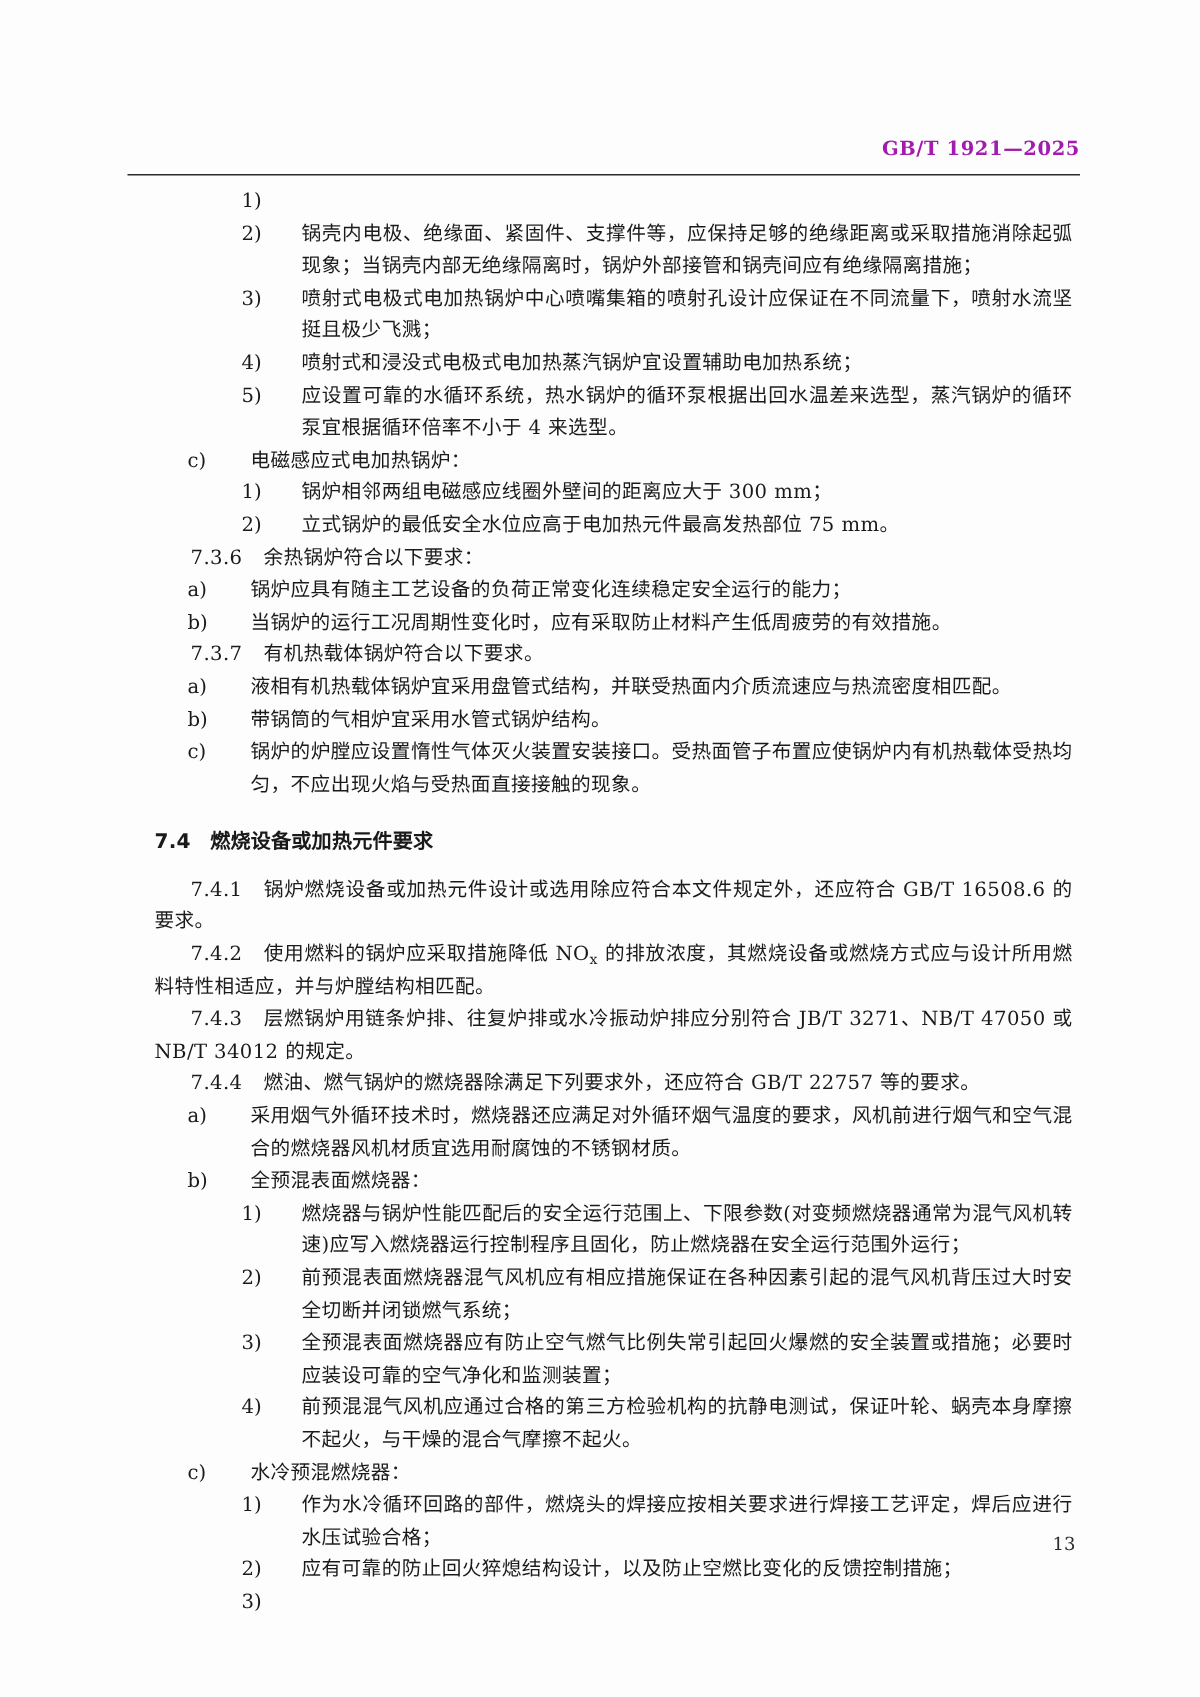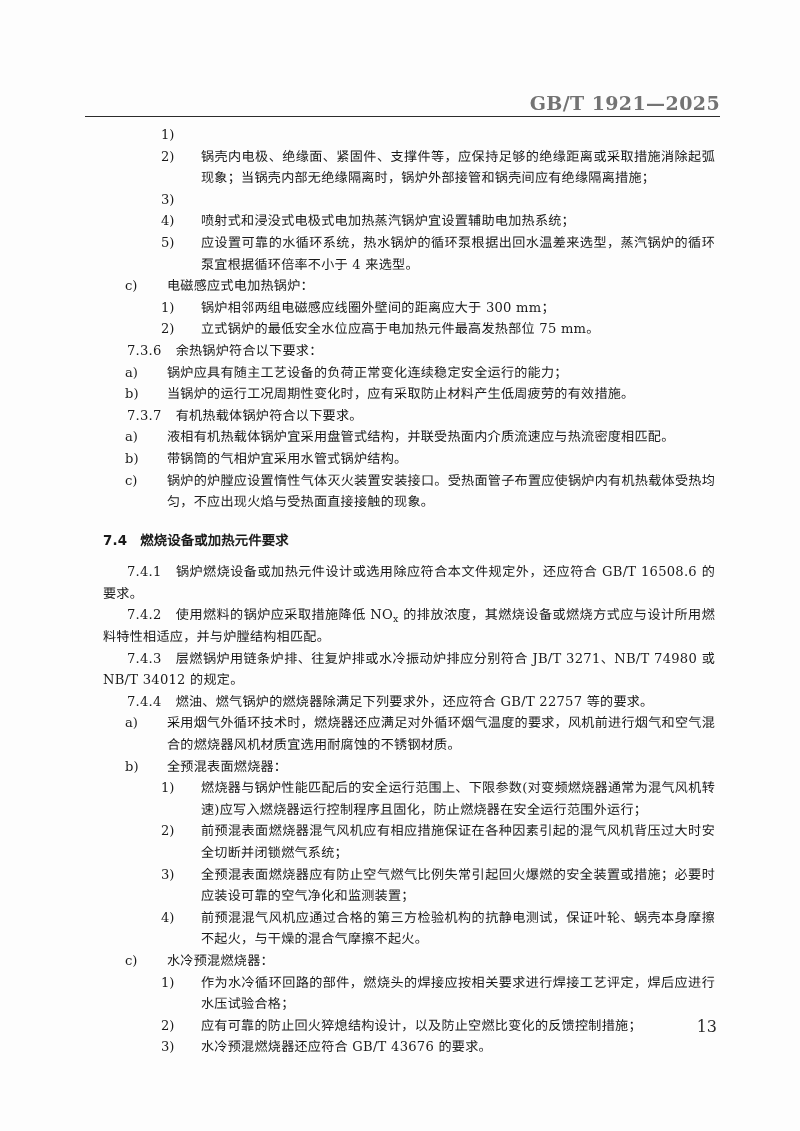--- a/index.html
+++ b/index.html
@@ -30,23 +30,23 @@
     right: 80px;
     top: 92px;
     height: 26px;
   }
   .header-std-no {
     position: absolute;
     right: 0;
     top: 0;
     font-family: "DejaVu Serif", "Liberation Serif", serif;
     font-weight: bold;
-    font-size: 19px;
+    font-size: 13px;
     letter-spacing: 0.4px;
-    color: #737373;
+    color: #a21caf;
     white-space: nowrap;
   }
   .header-rule {
     position: absolute;
     left: 0;
     right: 0;
     top: 24px;
     border-top: 1px solid #2b2b2b;
   }
 
@@ -127,21 +127,21 @@
     vertical-align: -0.28em;
     line-height: 0;
   }
 
   
   .page-number {
     position: absolute;
     right: 83px;
     bottom: 95px;
     font-family: "DejaVu Serif", "Liberation Serif", serif;
-    font-size: 16px;
+    font-size: 12px;
     color: #2b2b2b;
   }
 </style>
 </head>
 <body>
 
 <div class="page">
 
   <div class="header">
     <div class="header-std-no">GB/T  1921—2025</div>
@@ -152,20 +152,21 @@
 
     <div class="row lvl-n">
       <span class="marker">1)</span>
     </div>
     <div class="row lvl-n">
       <span class="marker">2)</span>
       <span class="txt">锅壳内电极、绝缘面、紧固件、支撑件等，应保持足够的绝缘距离或采取措施消除起弧现象；当锅壳内部无绝缘隔离时，锅炉外部接管和锅壳间应有绝缘隔离措施；</span>
     </div>
     <div class="row lvl-n">
       <span class="marker">3)</span>
+      <span class="txt">喷射式电极式电加热锅炉中心喷嘴集箱的喷射孔设计应保证在不同流量下，喷射水流坚挺且极少飞溅；</span>
     </div>
     <div class="row lvl-n">
       <span class="marker">4)</span>
       <span class="txt">喷射式和浸没式电极式电加热蒸汽锅炉宜设置辅助电加热系统；</span>
     </div>
     <div class="row lvl-n">
       <span class="marker">5)</span>
       <span class="txt">应设置可靠的水循环系统，热水锅炉的循环泵根据出回水温差来选型，蒸汽锅炉的循环泵宜根据循环倍率不小于 4 来选型。</span>
     </div>
 
@@ -209,21 +210,21 @@
     <div class="spacer-lg"></div>
 
     <p class="section-head"><span class="sec-no">7.4</span><span>燃烧设备或加热元件要求</span></p>
 
     <div class="spacer-md"></div>
 
     <p class="clause"><span class="num">7.4.1</span><span class="gap"></span><span>锅炉燃烧设备或加热元件设计或选用除应符合本文件规定外，还应符合 GB/T 16508.6 的要求。</span></p>
 
     <p class="clause"><span class="num">7.4.2</span><span class="gap"></span><span>使用燃料的锅炉应采取措施降低 NO</span><sub>x</sub><span> 的排放浓度，其燃烧设备或燃烧方式应与设计所用燃料特性相适应，并与炉膛结构相匹配。</span></p>
 
-    <p class="clause"><span class="num">7.4.3</span><span class="gap"></span><span>层燃锅炉用链条炉排、往复炉排或水冷振动炉排应分别符合 JB/T 3271、NB/T 74980 或 NB/T 34012 的规定。</span></p>
+    <p class="clause"><span class="num">7.4.3</span><span class="gap"></span><span>层燃锅炉用链条炉排、往复炉排或水冷振动炉排应分别符合 JB/T 3271、NB/T 47050 或 NB/T 34012 的规定。</span></p>
 
     <p class="clause"><span class="num">7.4.4</span><span class="gap"></span><span>燃油、燃气锅炉的燃烧器除满足下列要求外，还应符合 GB/T 22757 等的要求。</span></p>
 
     <div class="row lvl-a">
       <span class="marker">a)</span>
       <span class="txt">采用烟气外循环技术时，燃烧器还应满足对外循环烟气温度的要求，风机前进行烟气和空气混合的燃烧器风机材质宜选用耐腐蚀的不锈钢材质。</span>
     </div>
 
     <div class="row lvl-a">
       <span class="marker">b)</span>
@@ -253,20 +254,19 @@
     <div class="row lvl-n">
       <span class="marker">1)</span>
       <span class="txt">作为水冷循环回路的部件，燃烧头的焊接应按相关要求进行焊接工艺评定，焊后应进行水压试验合格；</span>
     </div>
     <div class="row lvl-n">
       <span class="marker">2)</span>
       <span class="txt">应有可靠的防止回火猝熄结构设计，以及防止空燃比变化的反馈控制措施；</span>
     </div>
     <div class="row lvl-n">
       <span class="marker">3)</span>
-      <span class="txt">水冷预混燃烧器还应符合 GB/T 43676 的要求。</span>
     </div>
 
   </div>
 
   <div class="page-number">13</div>
 
 </div>
 
 </body></html>

